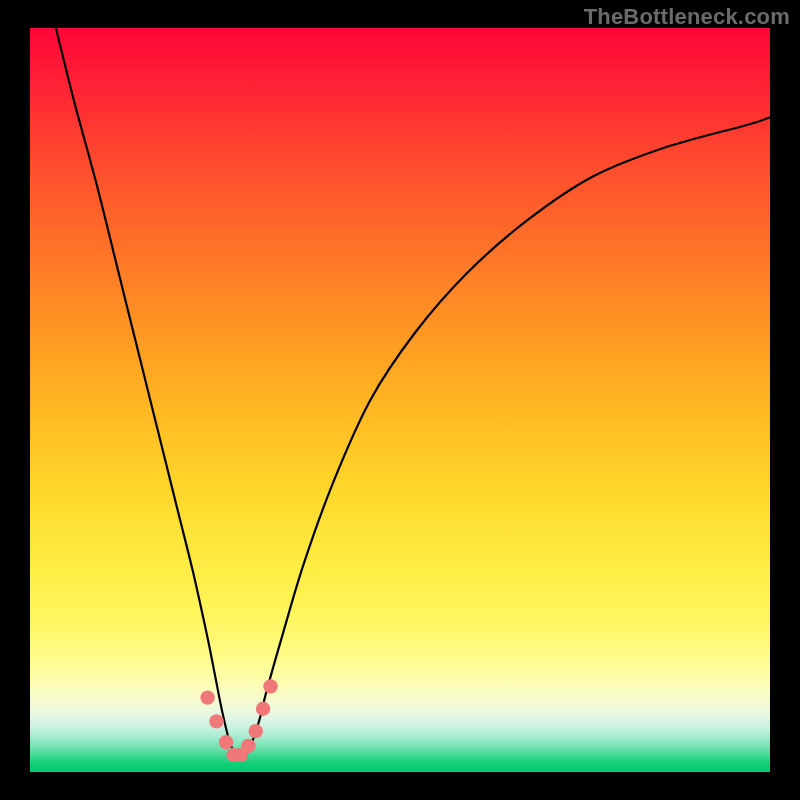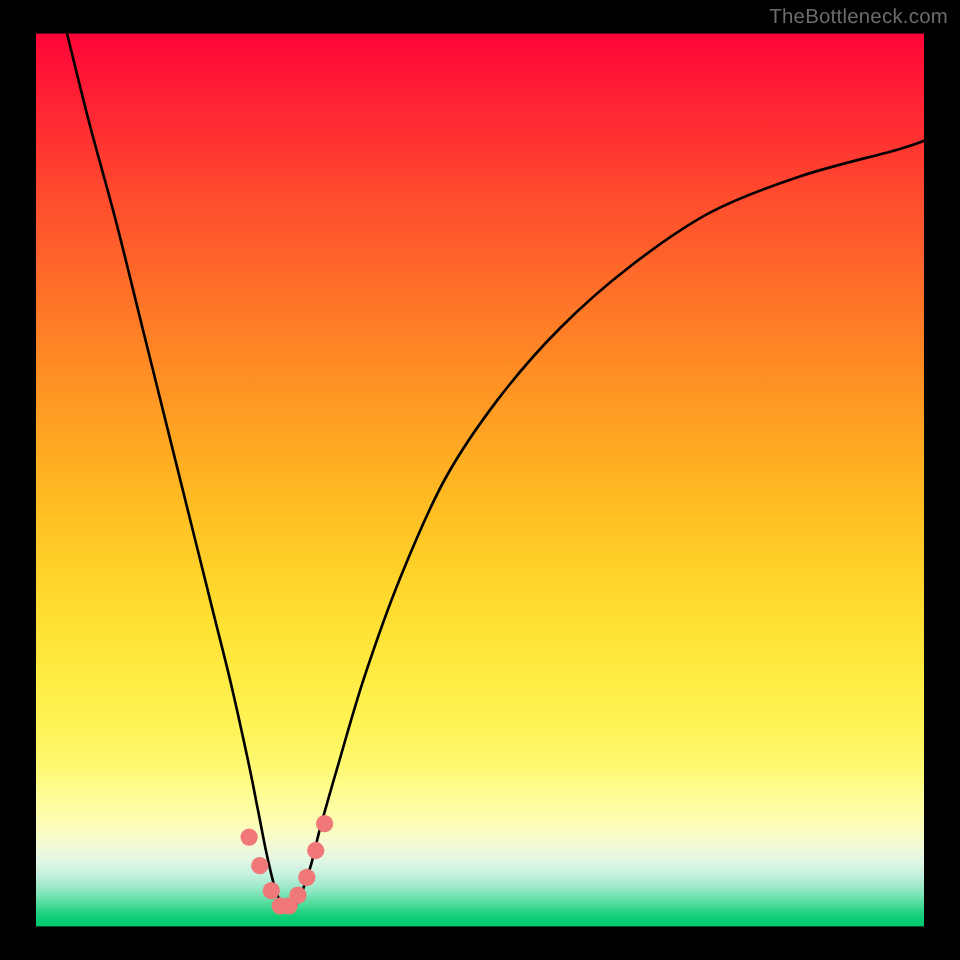--- a/index.html
+++ b/index.html
@@ -44,22 +44,22 @@
       #2dd488 98.2%,
       #0dce76 99%,
       #00ca6f 100%
     );
   }
   .watermark {
     position: absolute;
     top: 4px;
     right: 10px;
     color: #6b6b6b;
-    font-size: 17px;
-    font-weight: 400;
+    font-size: 22px;
+    font-weight: 700;
     letter-spacing: 0.2px;
     z-index: 50;
     user-select: none;
   }
   svg.curve {
     position: absolute;
     left: 0;
     top: 0;
     width: 740px;
     height: 744px;

